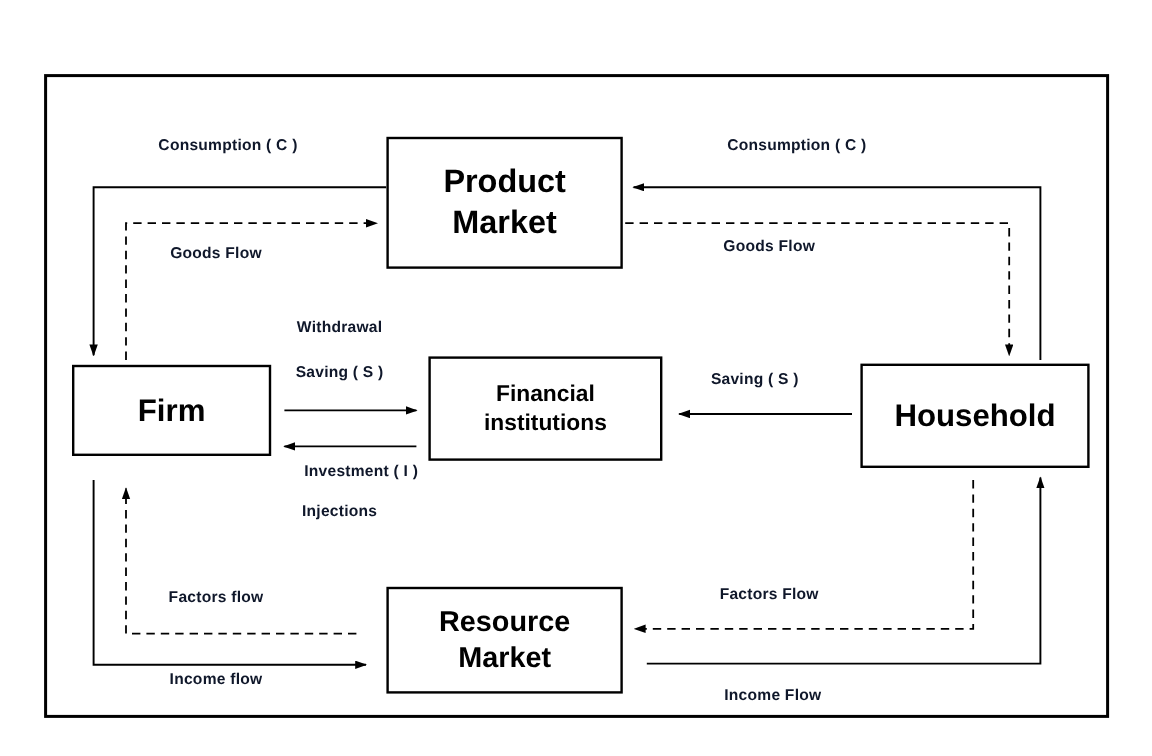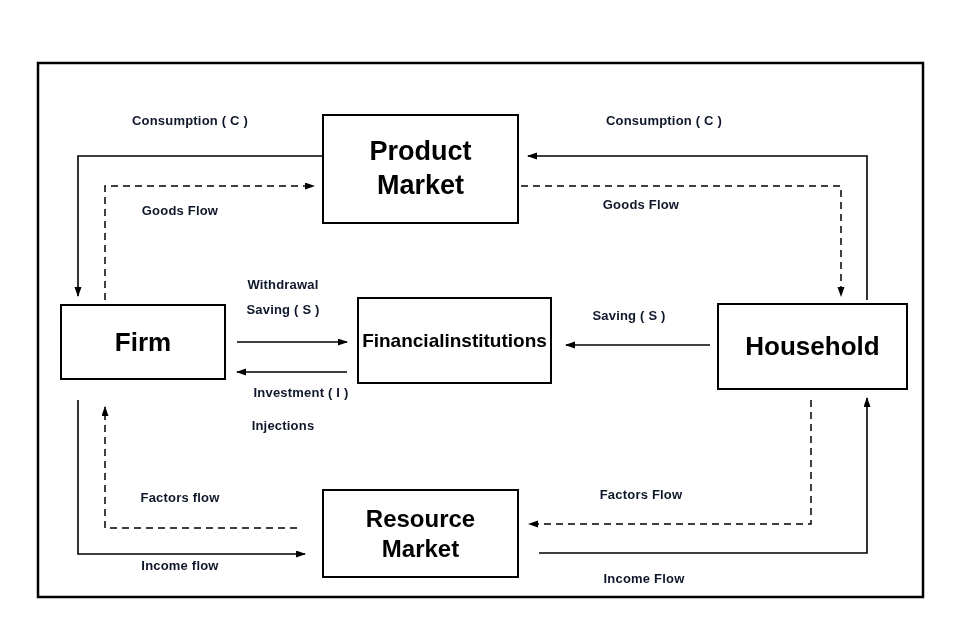--- a/index.html
+++ b/index.html
@@ -110,42 +110,42 @@
   </svg>
 
   <div class="node-box" style="left:322px; top:114px; width:197px; height:110px; font-size:27px;">
     <span>Product Market</span>
   </div>
 
   <div class="node-box" style="left:60px; top:304px; width:166px; height:76px; font-size:26px;">
     <span>Firm</span>
   </div>
 
-  <div class="node-box" style="left:357px; top:297px; width:195px; height:87px; font-size:19px; flex-direction:row;">
+  <div class="node-box" style="left:357px; top:297px; width:195px; height:87px; font-size:19px; flex-direction:column;">
     <span>Financial</span>
     <span>institutions</span>
   </div>
 
   <div class="node-box" style="left:717px; top:303px; width:191px; height:87px; font-size:26px;text-align:right;">
     <span>Household</span>
   </div>
 
   <div class="node-box" style="left:322px; top:489px; width:197px; height:89px; font-size:24px;">
     <span>Resource Market</span>
   </div>
 
   <div class="flow-label center" style="left:190px; top:113px;">Consumption ( C )</div>
 
   <div class="flow-label center" style="left:180px; top:203px;">Goods Flow</div>
 
   <div class="flow-label center" style="left:664px; top:113px;">Consumption ( C )</div>
 
   <div class="flow-label center" style="left:641px; top:197px;">Goods Flow</div>
 
-  <div class="flow-label center" style="left:283px; top:277px;">Withdrawal</div>
+  <div class="flow-label center" style="left:283px; top:265px;">Withdrawal</div>
 
   <div class="flow-label center" style="left:283px; top:302px;">Saving ( S )</div>
 
   <div class="flow-label center" style="left:301px; top:385px;">Investment ( I )</div>
 
   <div class="flow-label center" style="left:283px; top:418px;">Injections</div>
 
   <div class="flow-label center" style="left:629px; top:308px;">Saving ( S )</div>
 
   <div class="flow-label center" style="left:180px; top:490px;">Factors flow</div>

